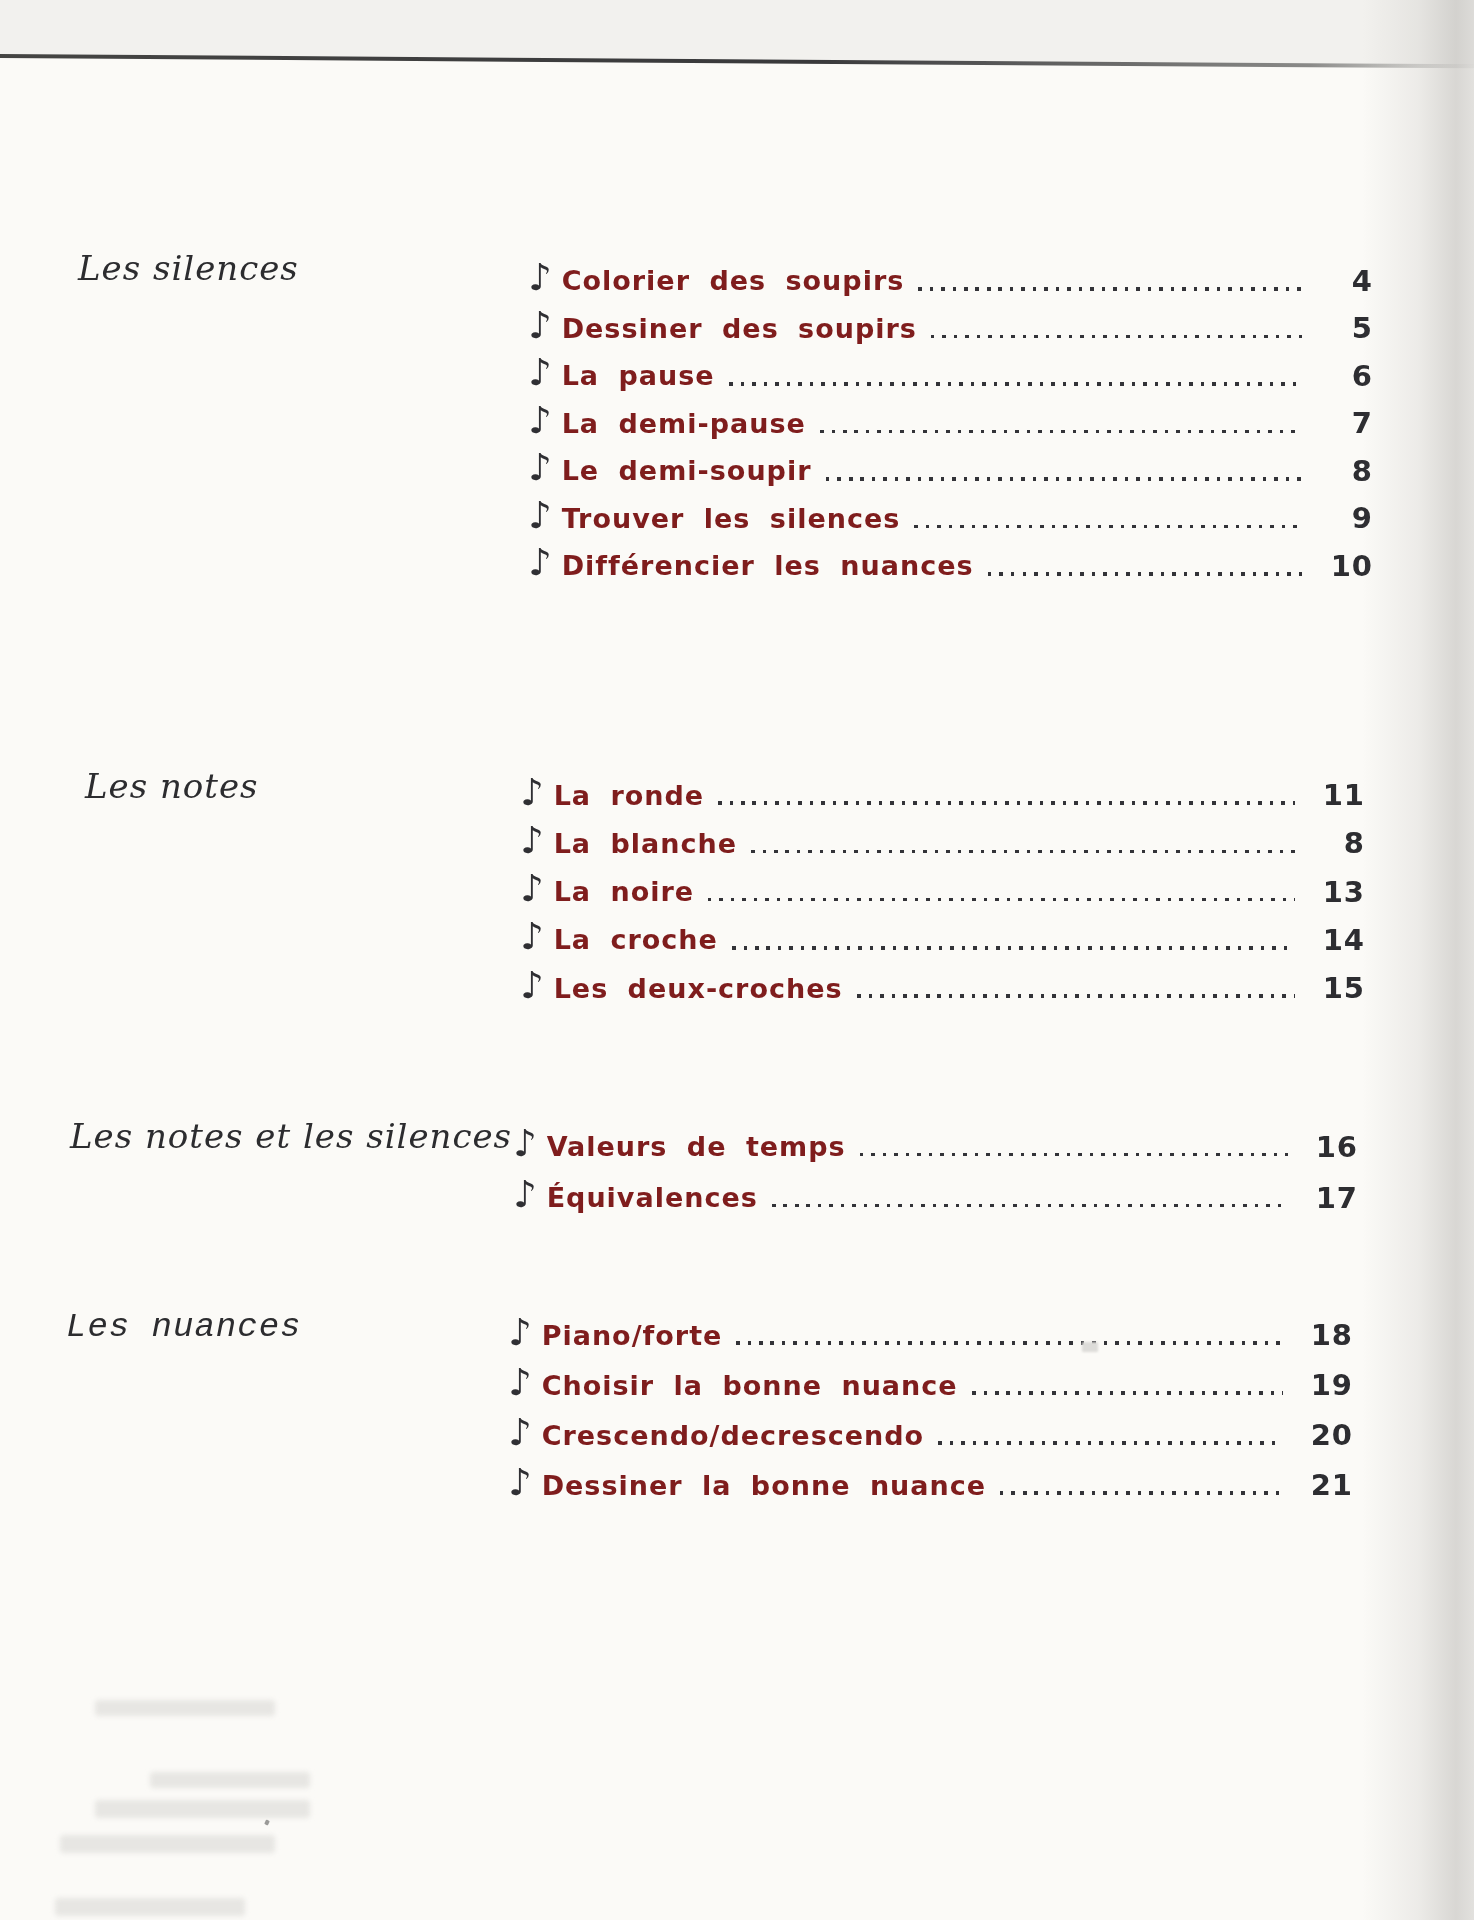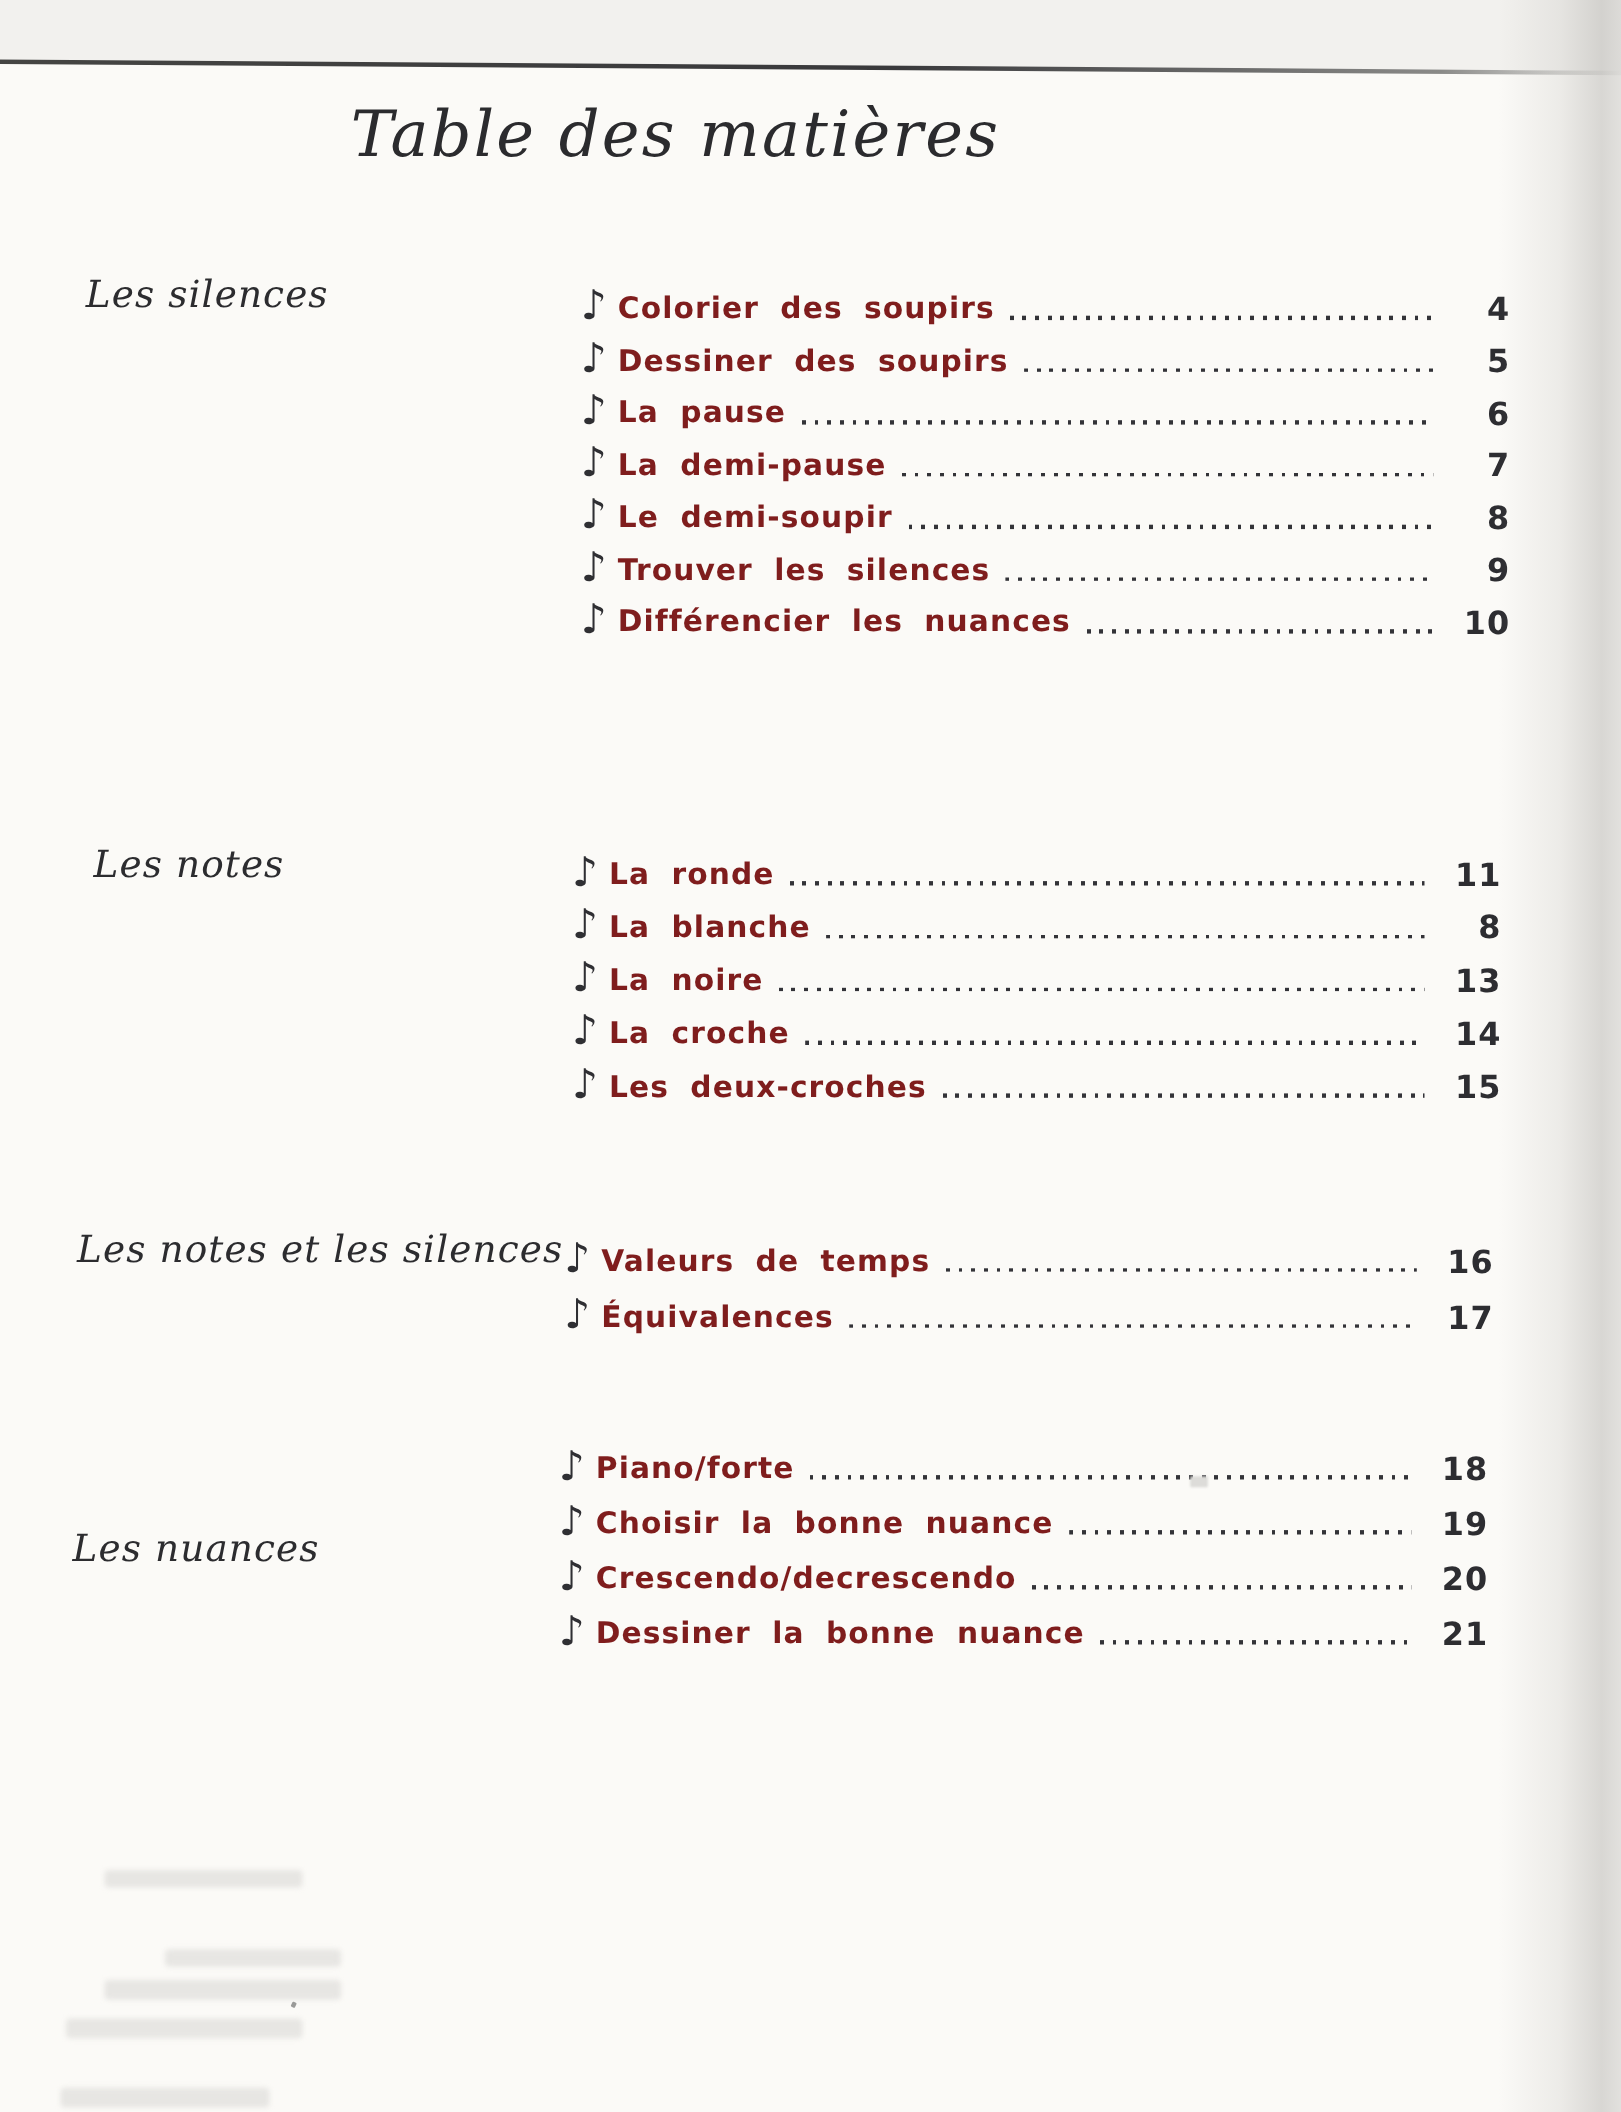--- a/index.html
+++ b/index.html
@@ -53,21 +53,21 @@
     font-family:"DejaVu Serif", serif;
     font-style:italic;
     font-size:34px;
     letter-spacing:1px;
     color:#2c2c2f;
     white-space:nowrap;
   }
   .lbl-1{left:78px;top:248px;}
   .lbl-2{left:85px;top:766px;}
   .lbl-3{left:70px;top:1116px;}
-  .lbl-4{left:66px;top:1388px;}
+  .lbl-4{left:66px;top:1308px;font-family:Liberation Mono, monospace;}
   
   .section-entries{position:absolute;width:845px;}
   .s1{left:528px;top:257px;--rh:47.5px;}
   .s2{left:520px;top:771px;--rh:48.25px;}
   .s3{left:513px;top:1121px;--rh:51px;}
   .s4{left:508px;top:1310px;--rh:50px;}
   .row{
     height:var(--rh);
     display:flex;
     align-items:center;
@@ -123,21 +123,20 @@
   .sp2{left:1082px;top:1342px;width:16px;height:10px;background:#dddcd9;filter:blur(1px);}
 </style>
 </head>
 <body>
 
 <div id="page">
 
   <div class="top-strip"></div>
   <div class="top-edge-line"></div>
 
-  <div class="title">Table des matières</div>
 
   <div class="section-label lbl-1">Les silences</div>
   <div class="section-label lbl-2">Les notes</div>
   <div class="section-label lbl-3">Les notes et les silences</div>
   <div class="section-label lbl-4">Les nuances</div>
 
   <div class="section-entries s1">
     <div class="row">
       <span class="note">♪</span>
       <span class="entry-label">Colorier des soupirs</span>

